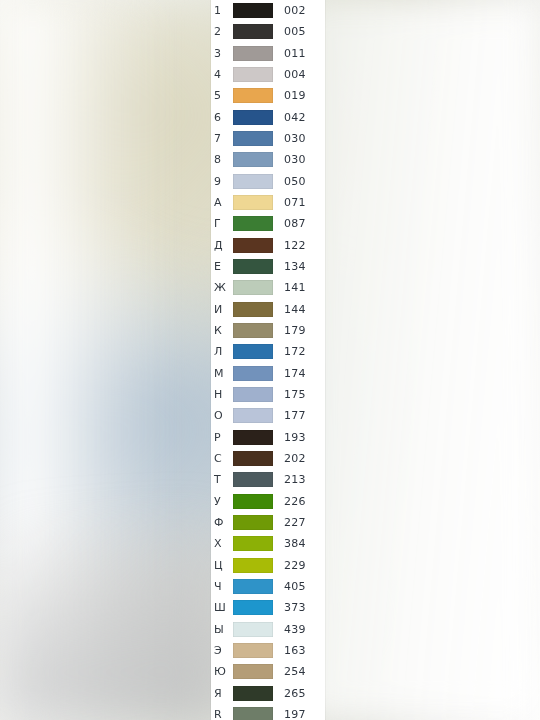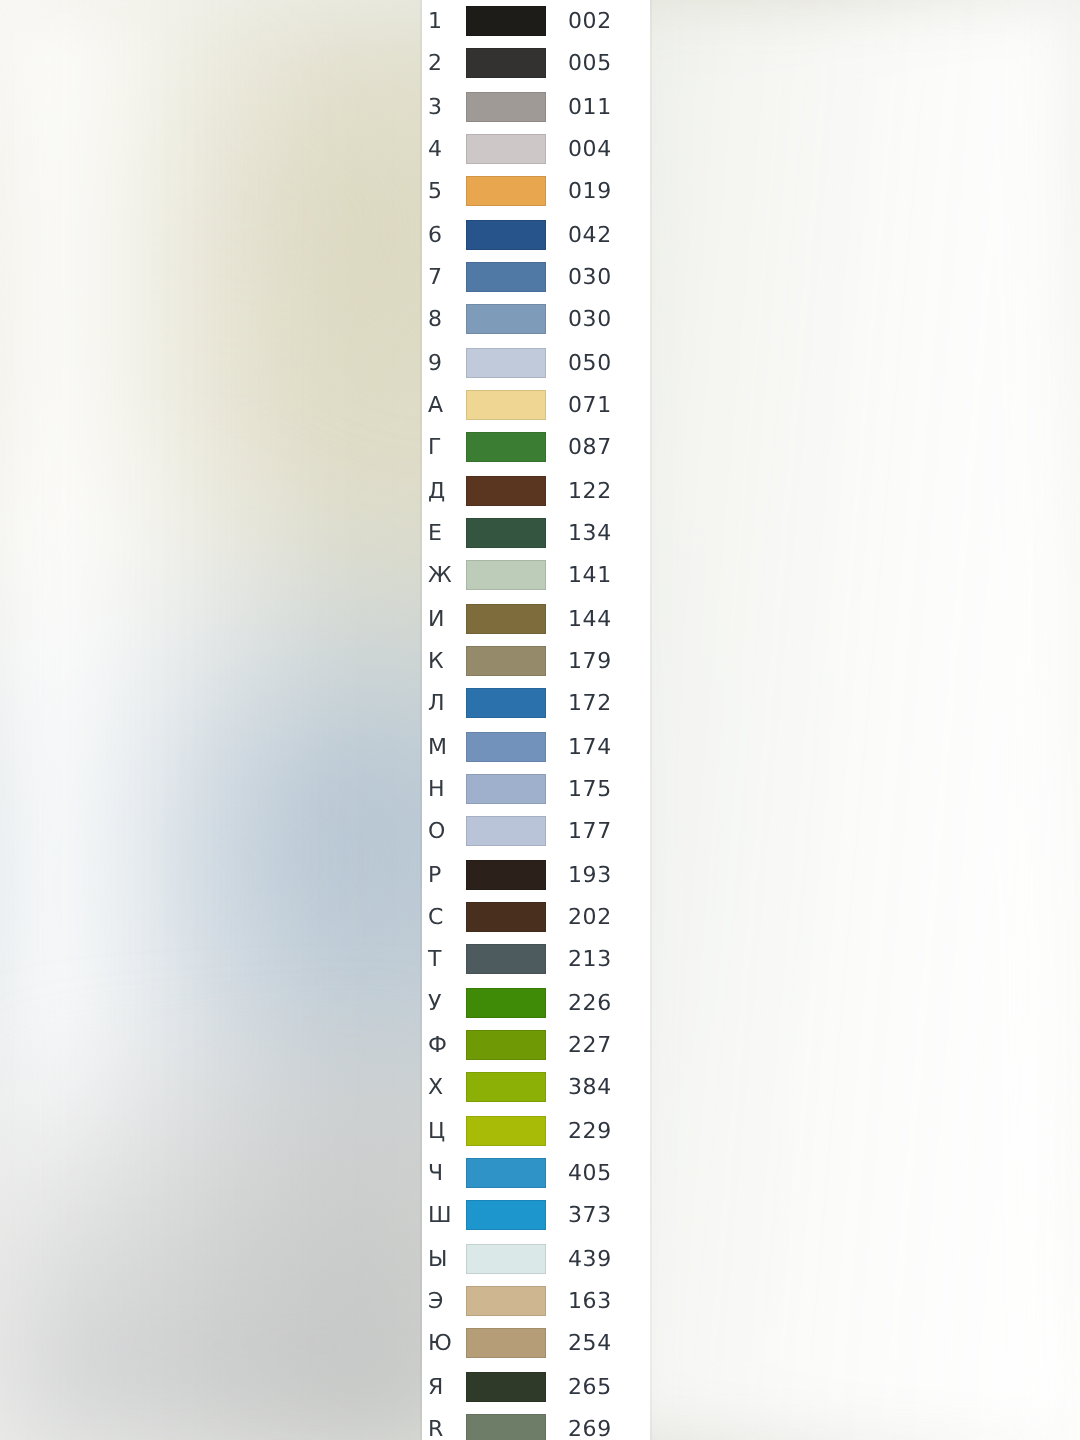--- a/index.html
+++ b/index.html
@@ -386,18 +386,18 @@
           <span class="swatch-wrap">
             <span class="swatch" style="background-color: rgb(47, 58, 41);"></span>
           </span>
           <span class="cell-code">265</span>
         </div>
         <div class="row">
           <span class="cell-key">R</span>
           <span class="swatch-wrap">
             <span class="swatch" style="background-color: rgb(110, 125, 104);"></span>
           </span>
-          <span class="cell-code">269</span>
+          <span class="cell-code">197</span>
         </div>
       </div>
   </div>
 
 </div>
 
 </body></html>

